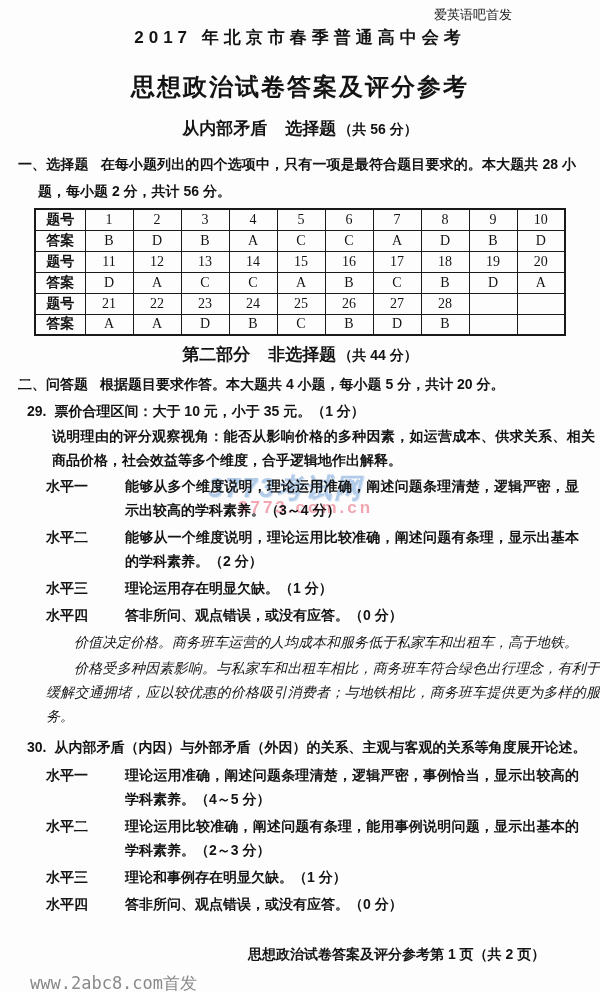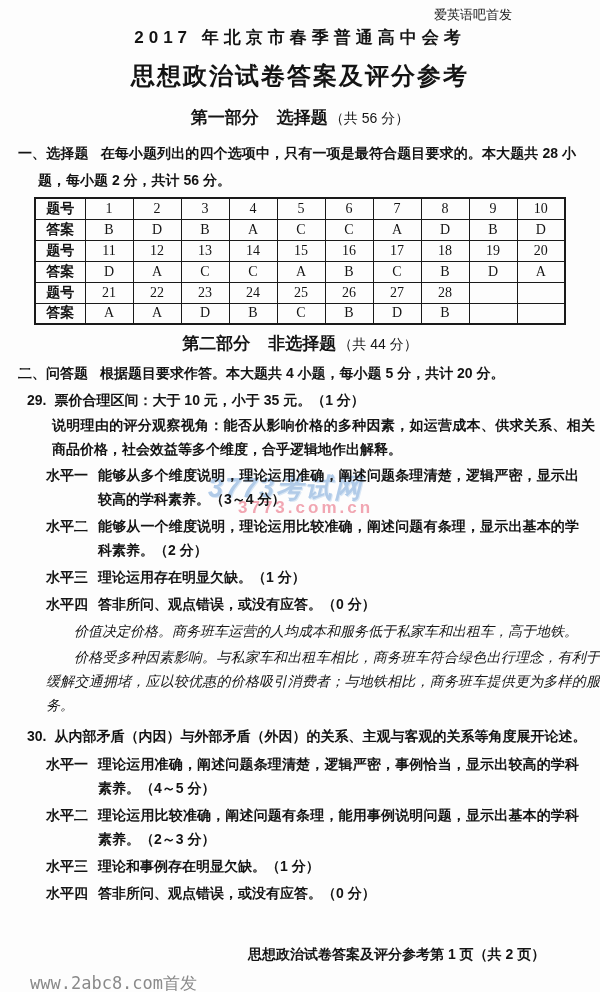--- a/index.html
+++ b/index.html
@@ -18,30 +18,30 @@
     position:absolute; top:6px; right:88px;
     font-size:13px; color:#222; z-index:2;
   }
 
   .title1 {
     margin-top:26px; text-align:center;
     font-size:17px; font-weight:bold; letter-spacing:5px;
     line-height:24px;
   }
   .title2 {
-    margin-top:10px; text-align:center;
+    margin-top:21px; text-align:center;
     font-size:24px; font-weight:bold; letter-spacing:2px;
     line-height:32px;
   }
   .part-heading {
     margin-top:13px; text-align:center; line-height:26px;
   }
   .part-heading .ph-part { font-size:17px; font-weight:bold; margin-right:18px; }
   .part-heading .ph-title { font-size:17px; font-weight:bold; }
-  .part-heading .ph-note { font-size:14px; font-weight:400; margin-left:2px; }
+  .part-heading .ph-note { font-size:14px; font-weight:700; margin-left:2px; }
 
   .intro {
     margin-top:9px;
     padding-left:38px; padding-right:24px;
     text-indent:-20px;
     font-size:14px; font-weight:bold;
     line-height:27px; text-align:justify;
   }
   .intro .intro-label { margin-right:12px; }
 
@@ -78,21 +78,21 @@
     margin-top:1px;
     padding-left:52px; padding-right:5px;
     font-size:14px; font-weight:bold; line-height:24px;
     text-align:justify;
   }
 
   .level {
     display:flex;
     margin-top:2px; margin-bottom:3px;
     padding-left:46px; padding-right:21px;
-    font-size:14px; font-weight:bold; line-height:24px;
+    font-size:14px; font-weight:bold; line-height:24px;gap:27px;
   }
   .level .lvl-label { flex:0 0 46px; margin-right:6px; white-space:nowrap; }
   .level .lvl-text { flex:1; text-align:justify; }
 
   .example-label {
     margin-top:2px; padding-left:46px;
     font-size:14px; font-weight:bold; line-height:24px;
   }
   .example p {
     margin-top:2px;
@@ -135,21 +135,21 @@
   <div class="wm-pink" style="color: rgb(240, 157, 170);">3773.com.cn</div>
 
   <div class="publisher">爱英语吧首发</div>
 
   <div class="content">
 
     <div class="title1">2017 年北京市春季普通高中会考</div>
     <div class="title2">思想政治试卷答案及评分参考</div>
 
     <div class="part-heading">
-      <span class="ph-part">第一部分</span><span class="ph-title">选择题</span><span class="ph-note">（共 56 分）</span>
+      <span class="ph-part">从内部矛盾</span><span class="ph-title">选择题</span><span class="ph-note">（共 56 分）</span>
     </div>
 
     <div class="intro">
       <span class="intro-label">一、选择题</span><span>在每小题列出的四个选项中，只有一项是最符合题目要求的。本大题共 28 小题，每小题 2 分，共计 56 分。</span>
     </div>
 
     <table class="answers">
       <tbody>
           <tr>
         <td class="th">题号</td>

